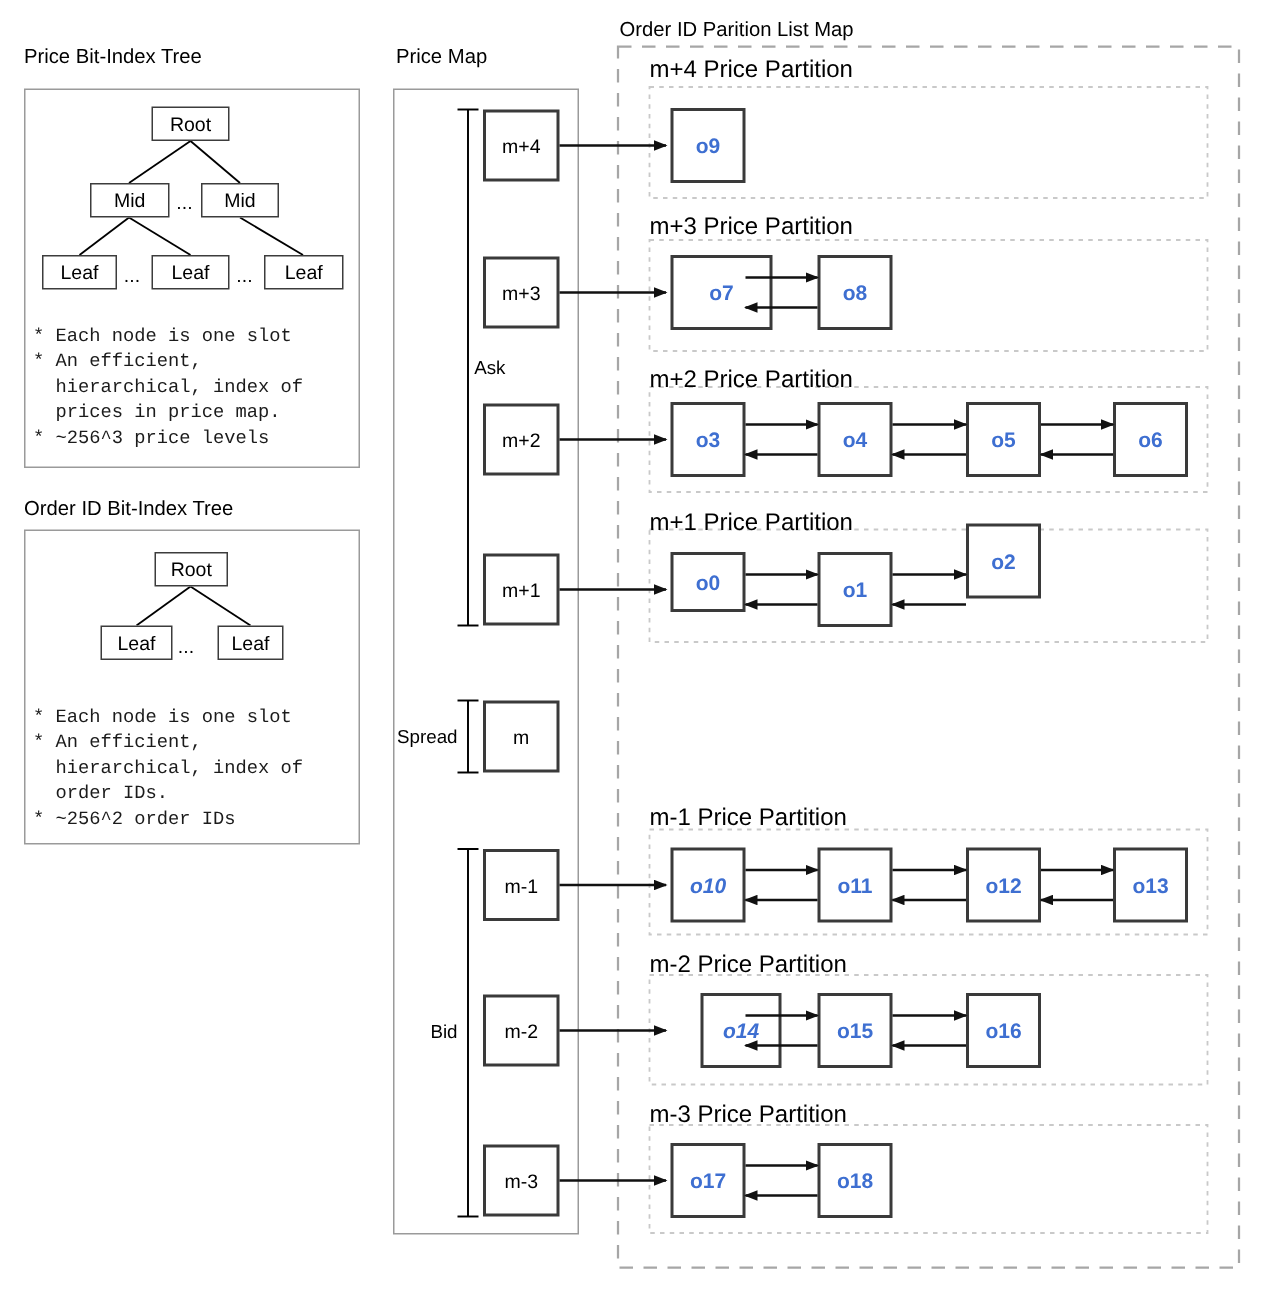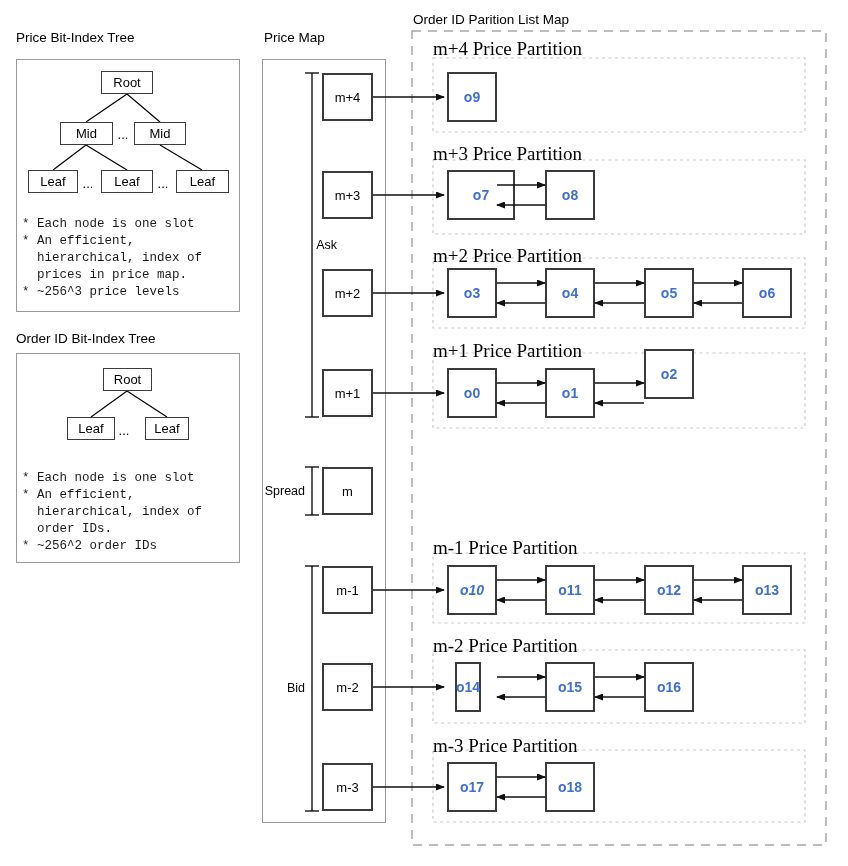--- a/index.html
+++ b/index.html
@@ -24,21 +24,21 @@
     position:absolute; box-sizing:border-box; border:2px solid #3a3a3a; background:#fff;
     display:flex; align-items:center; justify-content:center; font-size:13px;
   }
   .onode { font-weight:bold; color:var(--accent, #3E6FD1); font-size:14px; }
   .dots { position:absolute; font-size:13px; text-align:center; color:#000; }
   .notes {
     position:absolute; font-family:"Liberation Mono","DejaVu Sans Mono",monospace;
     font-size:12.5px; line-height:17px; white-space:pre; color:#1b1b1b;
   }
   .blabel { position:absolute; font-size:12.5px; transform:translateY(-50%); white-space:nowrap; }
-  .plabel { position:absolute; font-size:19px; white-space:nowrap;font-family:Liberation Serif, serif; }
+  .plabel { position:absolute; font-size:16px; white-space:nowrap; }
 </style>
 </head>
 <body>
 
 <div class="canvas">
   <svg id="svg-bg" class="layer">
       <line x1="127" y1="94" x2="86" y2="122" stroke="#000" stroke-width="1.2"></line>
       <line x1="127" y1="94" x2="160" y2="122" stroke="#000" stroke-width="1.2"></line>
       <line x1="86" y1="145" x2="53" y2="170" stroke="#000" stroke-width="1.2"></line>
       <line x1="86" y1="145" x2="127" y2="170" stroke="#000" stroke-width="1.2"></line>
@@ -99,28 +99,28 @@
       <div class="sq" style="left: 322px; top: 566px; width: 51px; height: 48px;">m-1</div>
       <div class="sq" style="left: 322px; top: 663px; width: 51px; height: 48px;">m-2</div>
       <div class="sq" style="left: 322px; top: 763px; width: 51px; height: 48px;">m-3</div>
       <div class="sq onode" style="left: 447px; top: 72px; width: 50px; height: 50px;">o9</div>
       <div class="sq onode" style="left: 447px; top: 170px; width: 68px; height: 50px;">o7</div>
       <div class="sq onode" style="left: 545px; top: 170px; width: 50px; height: 50px;">o8</div>
       <div class="sq onode" style="left: 447px; top: 268px; width: 50px; height: 50px;">o3</div>
       <div class="sq onode" style="left: 545px; top: 268px; width: 50px; height: 50px;">o4</div>
       <div class="sq onode" style="left: 644px; top: 268px; width: 50px; height: 50px;">o5</div>
       <div class="sq onode" style="left: 742px; top: 268px; width: 50px; height: 50px;">o6</div>
-      <div class="sq onode" style="left: 447px; top: 368px; width: 50px; height: 50px;">o0</div>
+      <div class="sq onode" style="left: 447px; top: 368px; width: 50px; height: 40px;">o0</div>
       <div class="sq onode" style="left: 545px; top: 368px; width: 50px; height: 50px;">o1</div>
       <div class="sq onode" style="left: 644px; top: 349px; width: 50px; height: 50px;">o2</div>
       <div class="sq onode" style="left: 447px; top: 565px; width: 50px; height: 50px; font-style: italic;">o10</div>
       <div class="sq onode" style="left: 545px; top: 565px; width: 50px; height: 50px;">o11</div>
       <div class="sq onode" style="left: 644px; top: 565px; width: 50px; height: 50px;">o12</div>
       <div class="sq onode" style="left: 742px; top: 565px; width: 50px; height: 50px;">o13</div>
-      <div class="sq onode" style="left: 455px; top: 662px; width: 26px; height: 50px;">o14</div>
+      <div class="sq onode" style="left: 467px; top: 662px; width: 54px; height: 50px; font-style: italic;">o14</div>
       <div class="sq onode" style="left: 545px; top: 662px; width: 50px; height: 50px;">o15</div>
       <div class="sq onode" style="left: 644px; top: 662px; width: 50px; height: 50px;">o16</div>
       <div class="sq onode" style="left: 447px; top: 762px; width: 50px; height: 50px;">o17</div>
       <div class="sq onode" style="left: 545px; top: 762px; width: 50px; height: 50px;">o18</div>
     </div>
 
   <svg id="svg-fg" class="layer">
       <defs>
         <marker id="ah" markerWidth="9" markerHeight="7" refX="8" refY="3.5" orient="auto" markerUnits="userSpaceOnUse">
           <path d="M0,0 L9,3.5 L0,7 Z" fill="#111111"></path>

